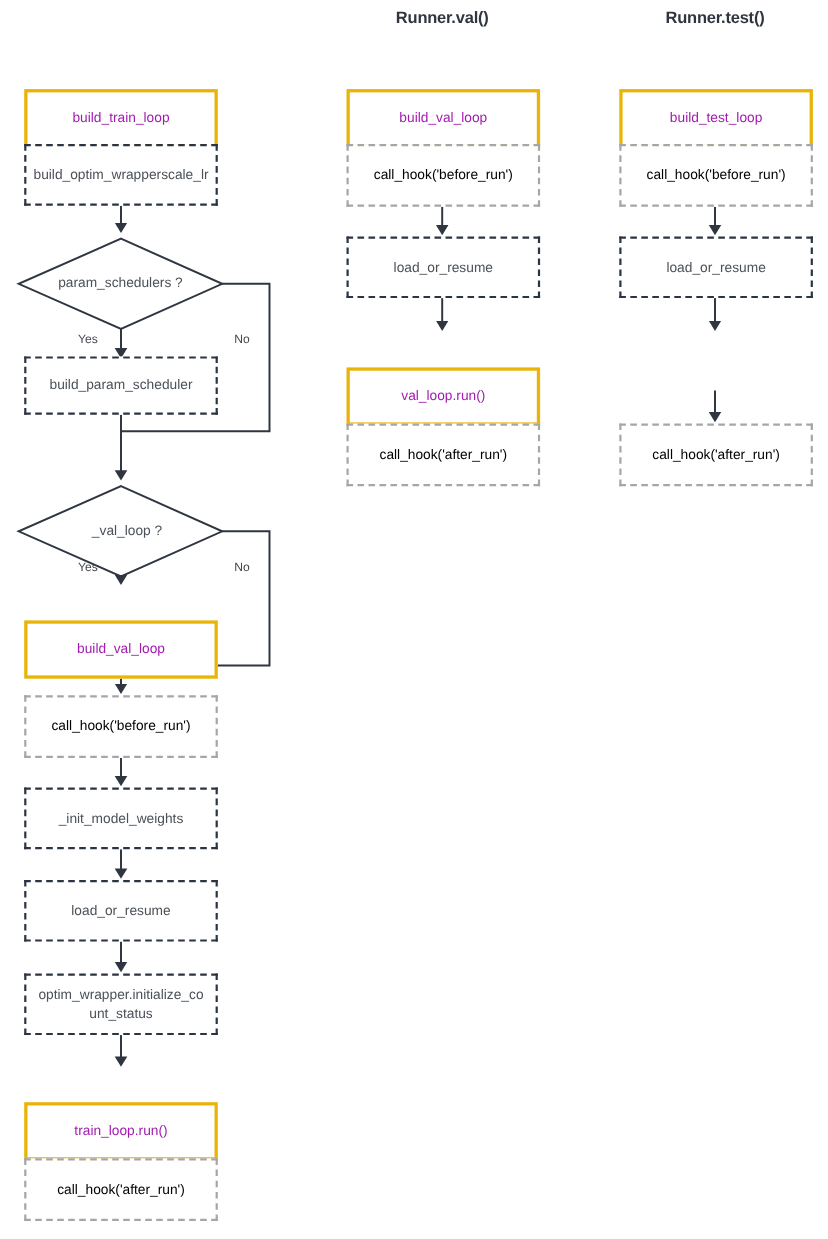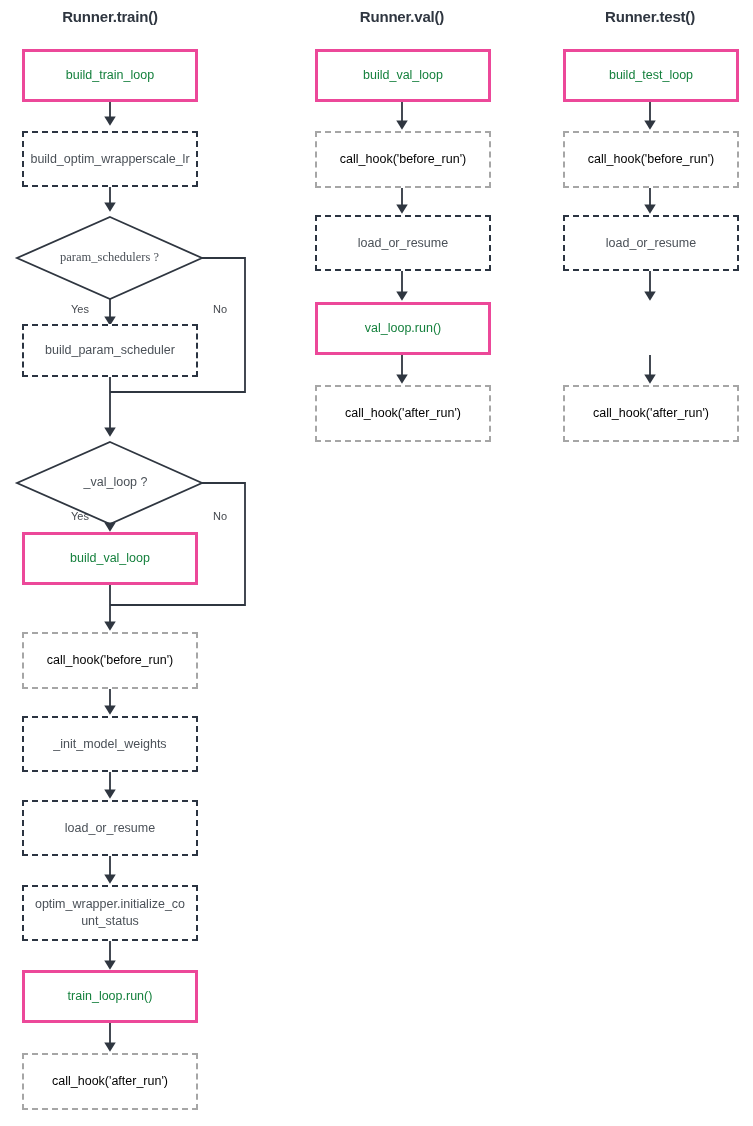--- a/index.html
+++ b/index.html
@@ -37,22 +37,23 @@
     align-items: center;
     justify-content: center;
     text-align: center;
     background: #ffffff;
     font-size: 12.5px;
     line-height: 1.35;
     color: #4b5158;
     padding: 2px 6px;
   }
   .node.solid {
-    border: 3px solid #ec4899;
-    color: #15803d;
+    border: 3px solid #eab308;
+    color: #a21caf;
+    margin-top: 32px;
   }
   .node.dashed {
     border: 2px dashed #2b3441;
     color: #4b5158;
   }
   .node.dashdot {
     border: 2px dashed #a6a6a6;
     color: #000000;
   }
   .diamond-wrap {
@@ -128,33 +129,32 @@
     <path class="ln" d="M402,188 L402,212" marker-end="url(#arrow)"></path>
     <path class="ln" d="M402,271 L402,299" marker-end="url(#arrow)"></path>
     <path class="ln" d="M402,355 L402,382" marker-end="url(#arrow)"></path>
 
     <path class="ln" d="M650,102 L650,128" marker-end="url(#arrow)"></path>
     <path class="ln" d="M650,188 L650,212" marker-end="url(#arrow)"></path>
     <path class="ln" d="M650,271 L650,299" marker-end="url(#arrow)"></path>
     <path class="ln" d="M650,355 L650,382" marker-end="url(#arrow)"></path>
   </svg>
 
-  <div class="col-title" style="left:10px; top:8px; width:200px;">Runner.train()</div>
   <div class="col-title" style="left:302px; top:8px; width:200px;">Runner.val()</div>
   <div class="col-title" style="left:550px; top:8px; width:200px;">Runner.test()</div>
 
   <div class="node solid" style="left:22px; top:49px; width:176px; height:53px;">build_train_loop</div>
 
   <div class="node dashed" style="left:22px; top:131px; width:176px; height:56px; ">
     <span>build_optim_wrapper</span>
     <span>scale_lr</span>
   </div>
 
   <div class="diamond-wrap" style="left:17px; top:217px; width:185px; height:82px;">
-    <div class="diamond-label" style="top:33px;font-family:Liberation Serif, serif;">param_schedulers ?</div>
+    <div class="diamond-label" style="top:33px;">param_schedulers ?</div>
   </div>
 
   <div class="edge-label" style="left:71px; top:303px;">Yes</div>
   <div class="edge-label" style="left:213px; top:303px;">No</div>
 
   <div class="node dashed" style="left:22px; top:324px; width:176px; height:53px;">build_param_scheduler</div>
 
   <div class="diamond-wrap" style="left:23px; top:442px; width:185px; height:82px;">
     <div class="diamond-label" style="top:33px;">_val_loop ?</div>
   </div>

